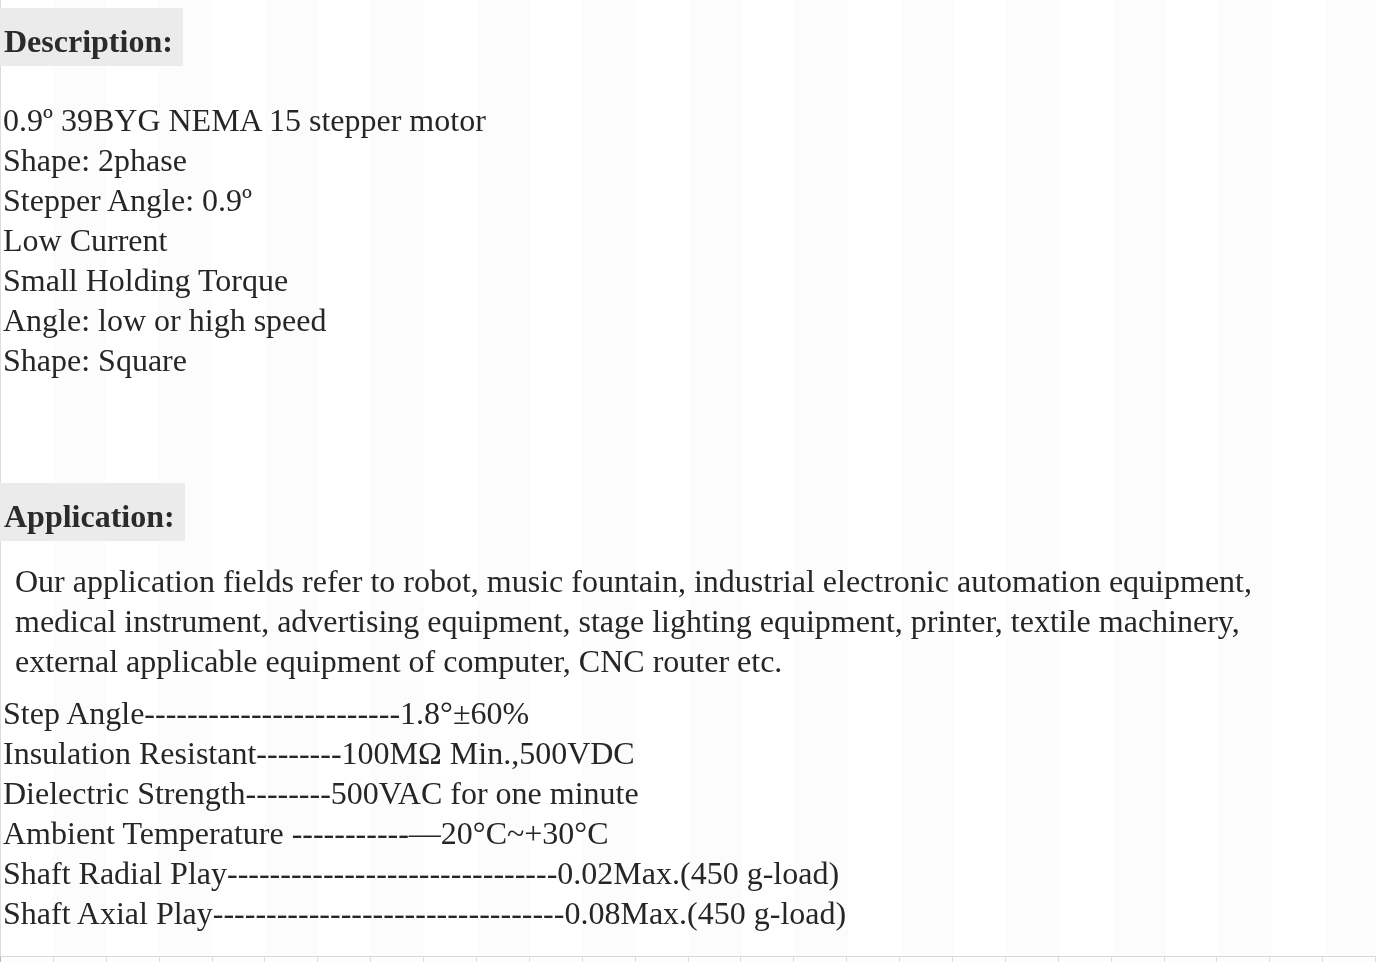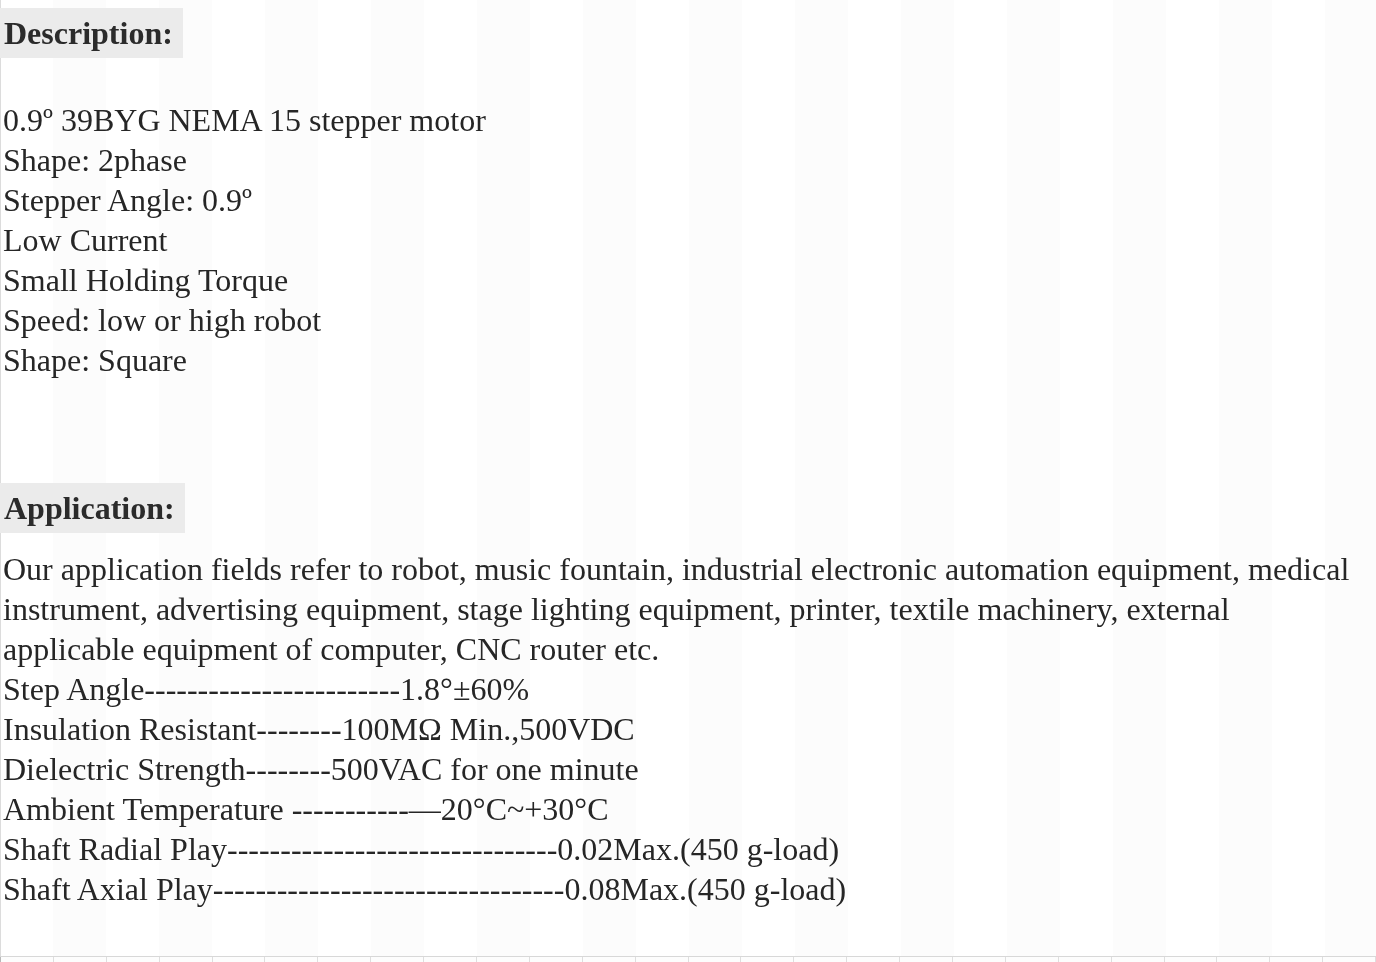--- a/index.html
+++ b/index.html
@@ -24,35 +24,35 @@
   }
   .hl-heading {
     position: absolute;
     display: inline-block;
     margin: 0;
     background: #ebebeb;
     color: #2b2b2b;
     font-size: 32px;
     font-weight: bold;
     line-height: 36px;
-    padding: 7px 10px 7px 4px;
+    padding: 15px 10px 7px 4px;
     white-space: nowrap;
   }
   #desc-heading { top: 8px; left: 0; }
   #app-heading  { top: 483px; left: 0; }
   .body-block {
     position: absolute;
     left: 3px;
     font-size: 32px;
     line-height: 40px;
     color: #262626;
   }
   #desc-body { top: 100px; width: 1360px; }
   #app-body  { top: 549px; width: 1352px; }
-  #app-body p { margin: 0; }
+  #app-body p { margin: 12px; }
   .text-line { white-space: nowrap; }
   .bottom-edge {
     position: absolute;
     left: 0; top: 956px;
     width: 1376px; height: 6px;
     border-top: 1px solid #d8d8d8;
     display: flex;
     box-sizing: border-box;
   }
   .bottom-edge .cell {
@@ -70,21 +70,21 @@
   <div class="left-line"></div>
 
   <h2 id="desc-heading" class="hl-heading">Description:</h2>
 
   <div id="desc-body" class="body-block">
     <div class="text-line">0.9º 39BYG NEMA 15 stepper motor</div>
     <div class="text-line">Shape: 2phase</div>
     <div class="text-line">Stepper Angle: 0.9º</div>
     <div class="text-line">Low Current</div>
     <div class="text-line">Small Holding Torque</div>
-    <div class="text-line">Speed: low or high robot</div>
+    <div class="text-line">Angle: low or high speed</div>
     <div class="text-line">Shape: Square</div>
   </div>
 
   <h2 id="app-heading" class="hl-heading">Application:</h2>
 
   <div id="app-body" class="body-block">
     <p>Our application fields refer to robot, music fountain, industrial electronic automation equipment, medical instrument, advertising equipment, stage lighting equipment, printer, textile machinery, external applicable equipment of computer, CNC router etc.</p>
     <div class="text-line">Step Angle------------------------1.8°±60%</div>
     <div class="text-line">Insulation Resistant--------100MΩ Min.,500VDC</div>
     <div class="text-line">Dielectric Strength--------500VAC for one minute</div>

